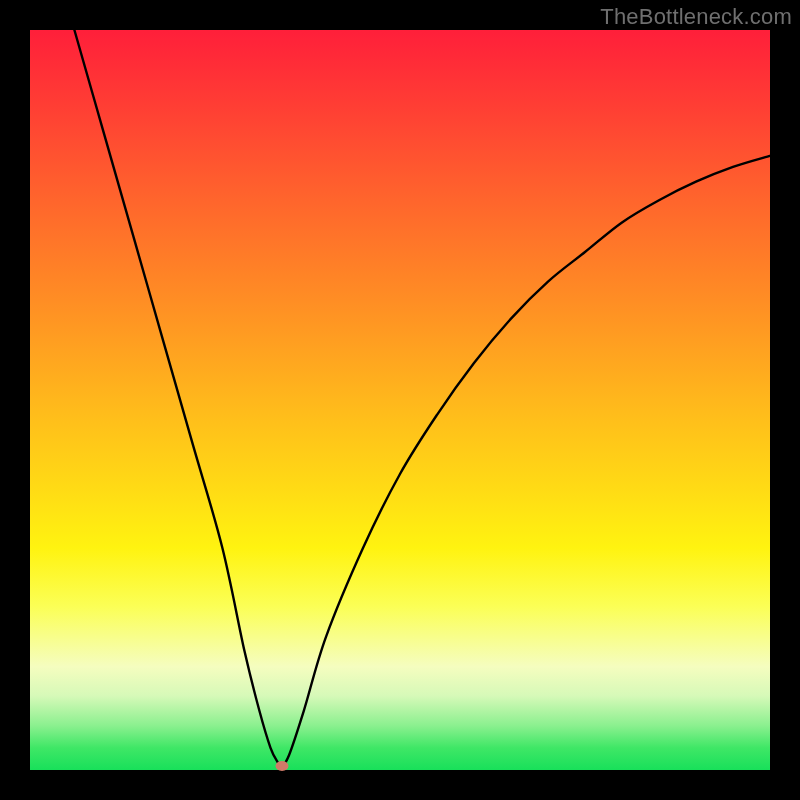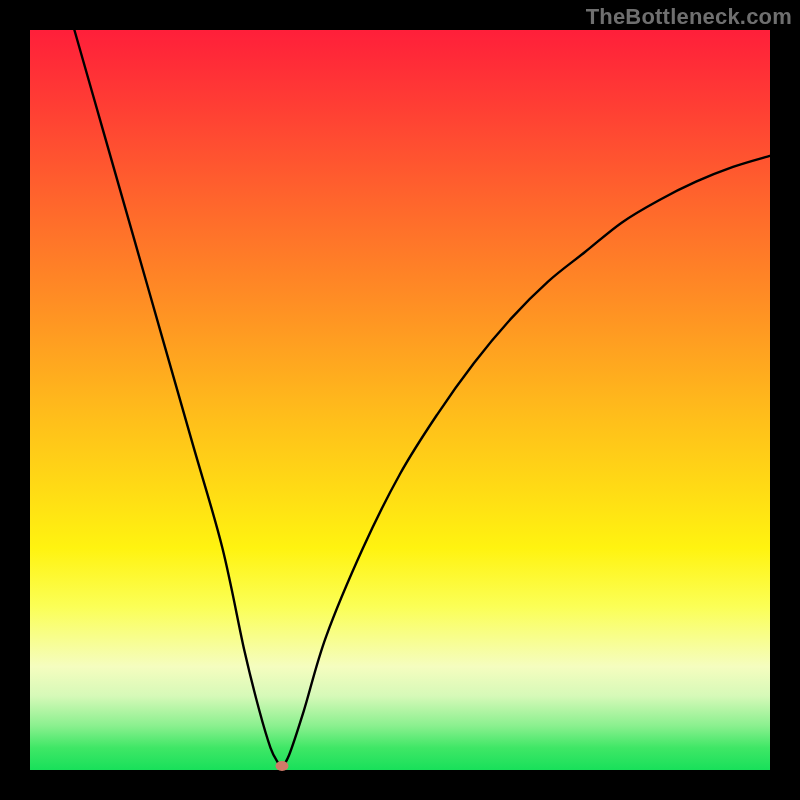--- a/index.html
+++ b/index.html
@@ -41,21 +41,21 @@
       #3fe766 97%,
       #18e05a 100%
     );
   }
   .watermark {
     position: absolute;
     top: 4px;
     right: 8px;
     color: #6f6f6f;
     font-size: 22px;
-    font-weight: 700;
+    font-weight: 400;
     letter-spacing: 0.2px;
     user-select: none;
   }
   svg.curve {
     position: absolute;
     left: 0;
     top: 0;
     width: 740px;
     height: 740px;
     overflow: visible;

